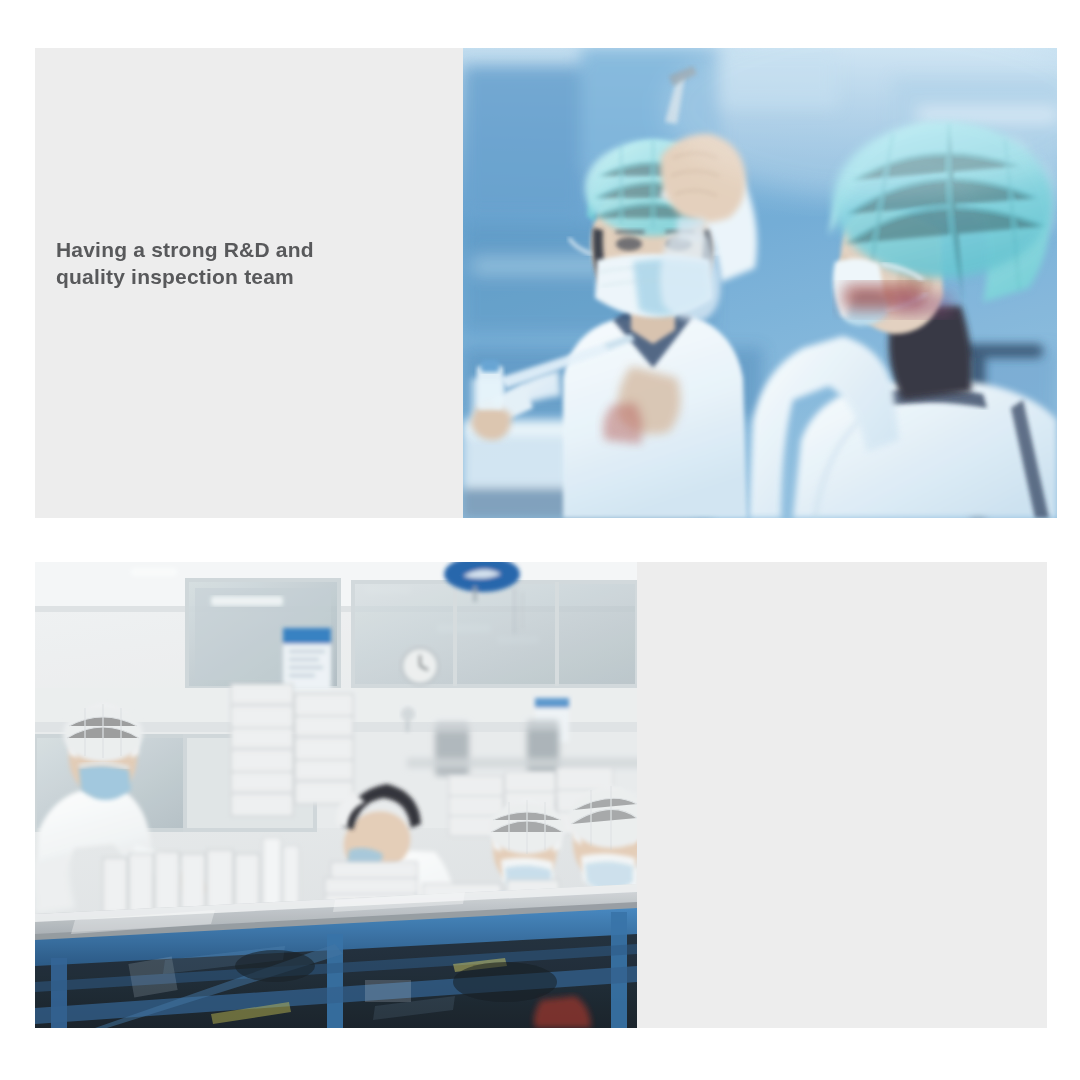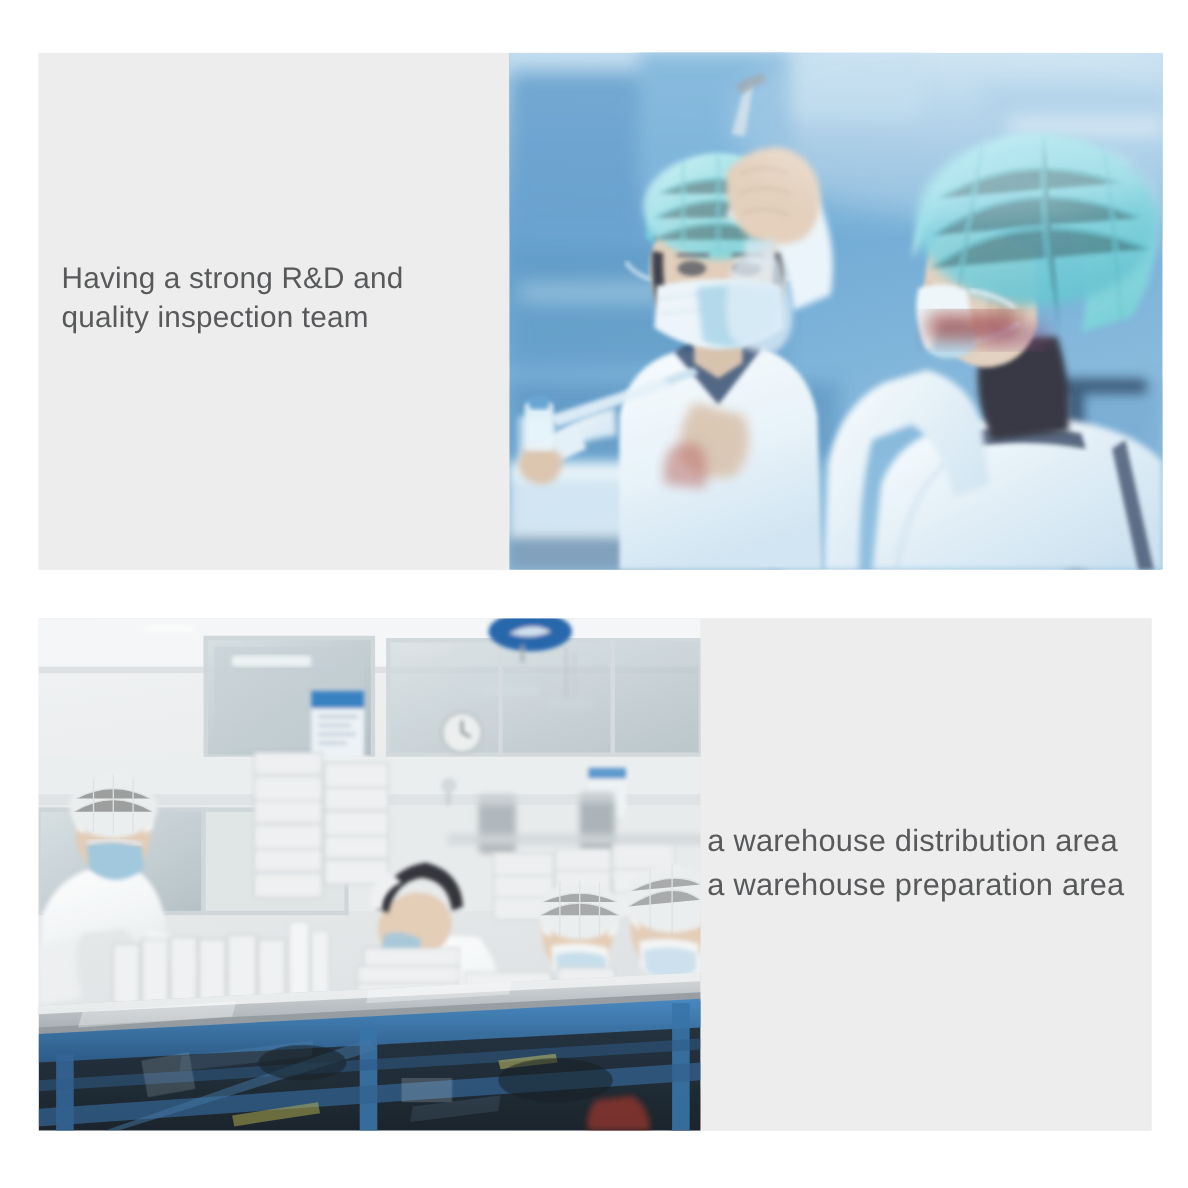--- a/index.html
+++ b/index.html
@@ -6,21 +6,21 @@
   html,body { width:1080px; height:1080px; background:#ffffff; overflow:hidden; }
   body { font-family:"Liberation Sans", sans-serif; }
 
   .page { position:relative; width:1080px; height:1080px; background:#fff; }
 
   
   .block-top { position:absolute; left:35px; top:48px; width:1022px; height:470px; }
   .panel-top { position:absolute; inset:0; background:#ededed; }
   .caption-top {
     position:absolute; left:21px; top:188px; width:400px;
-    color:#58595b; font-size:27px; line-height:1.30; font-weight:400;
+    color:#58595b; font-size:21px; line-height:1.30; font-weight:700;
     letter-spacing:0.2px; white-space:pre-line;
   }
   .photo-top { position:absolute; left:428px; top:0; width:594px; height:470px; overflow:hidden; }
 
   
   .block-bottom { position:absolute; left:35px; top:562px; width:1012px; height:466px; }
   .panel-bottom { position:absolute; inset:0; background:#ededed; }
   .caption-bottom {
     position:absolute; left:608px; top:183px; width:410px;
     color:#58595b; font-size:28px; line-height:1.42; font-weight:300;
@@ -566,17 +566,15 @@
           <ellipse cx="240" cy="404" rx="40" ry="16" fill="#0d151c" opacity="0.6"></ellipse>
           <ellipse cx="470" cy="420" rx="52" ry="20" fill="#0b1218" opacity="0.55"></ellipse>
 
           <path d="M506 438 Q496 454 500 466 L556 466 Q556 444 540 434 Z" fill="#8d2b22" opacity="0.8" filter="url(#b3)"></path>
         </g>
 
         <rect x="0" y="0" width="602" height="466" fill="#dfe8ee" opacity="0.06"></rect>
       </svg>
     </div>
 
-    <div class="caption-bottom">a warehouse distribution area
-a warehouse preparation area</div>
   </div>
 
 </div>
 
 </body></html>

